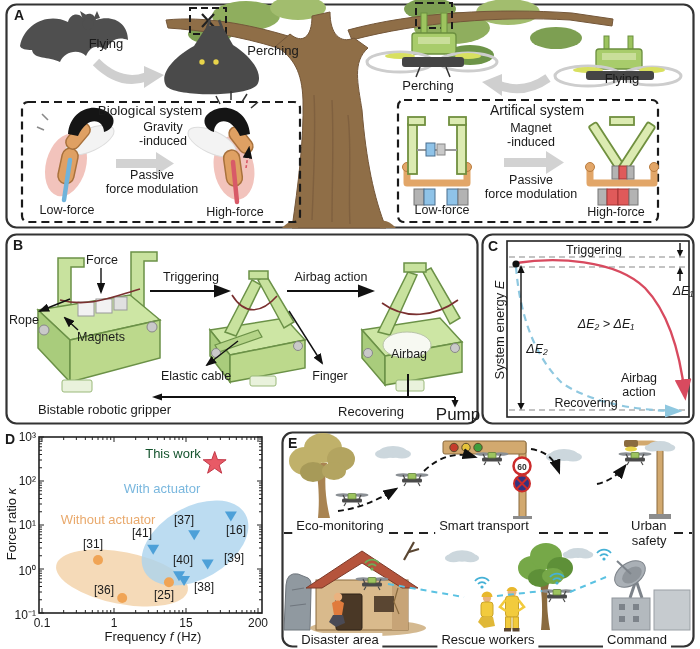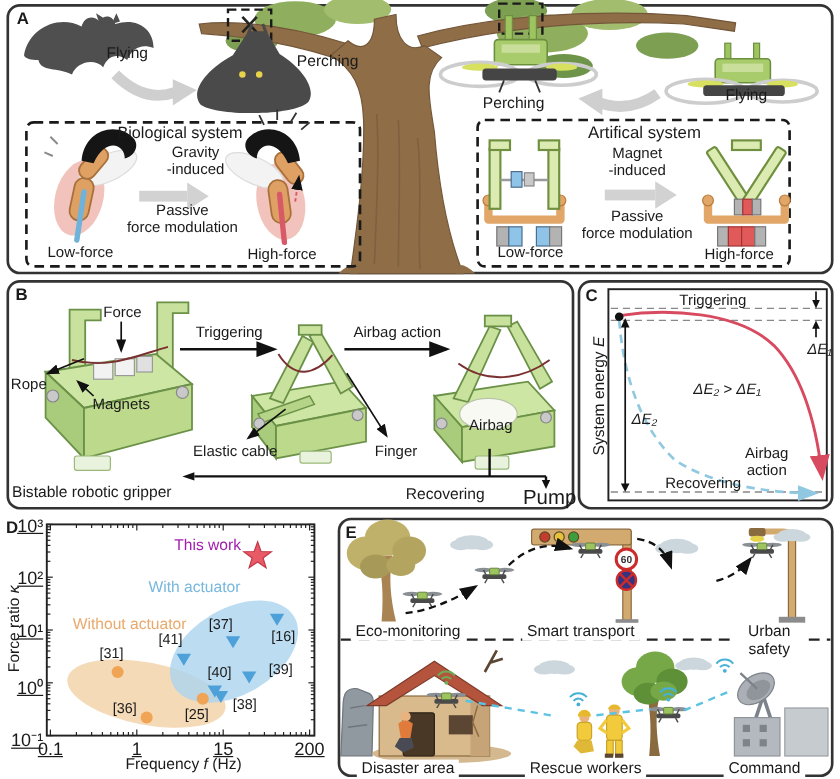--- a/index.html
+++ b/index.html
@@ -2,33 +2,33 @@
 <html><head>
 <meta charset="utf-8">
 <style>
   html,body{margin:0;padding:0;background:#ffffff;}
   .stage{position:relative;width:700px;height:649px;background:#fff;
          font-family:"Liberation Sans", sans-serif;color:#1a1a1a;overflow:hidden;}
   svg{font-family:"Liberation Sans", sans-serif;}
   .art{position:absolute;left:0;top:0;}
   .lbl{position:absolute;font-size:12.5px;line-height:1.15;white-space:pre-line;
        transform:translateX(-50%);text-align:center;}
-  .lft{transform:none;text-align:right;}
+  .lft{transform:none;text-align:right;margin-left:28px;}
   .b{font-weight:normal;}
   .letter{position:absolute;font-weight:bold;font-size:14px;}
   .ylab{position:absolute;white-space:nowrap;transform:translate(-50%,-50%) rotate(-90deg);
         font-size:13px;}
   .it{font-style:italic;}
-  .tick{position:absolute;font-size:15px;text-decoration:underline;}
+  .tick{position:absolute;font-size:12px;}
   .tr{width:28px;text-align:right;transform:none;}
   .tc{transform:translateX(-50%);text-align:right;}
-  .red{color:#a21caf;}
+  .red{color:#14532d;}
   .blu{color:#79b7de;}
   .org{color:#e9a96c;}
-  .scene{background:#fff;padding:0 4px;font-size:13px;}
+  .scene{background:#fff;padding:0 4px;font-size:13px;text-align:right;}
   .sm{font-size:12px;}
 </style>
 </head>
 <body>
 
 <div class="stage">
 
 <svg class="art" width="700" height="649" viewBox="0 0 700 649">
   <defs>
     <marker id="mb" markerWidth="8" markerHeight="6" refX="6.5" refY="3" orient="auto">

